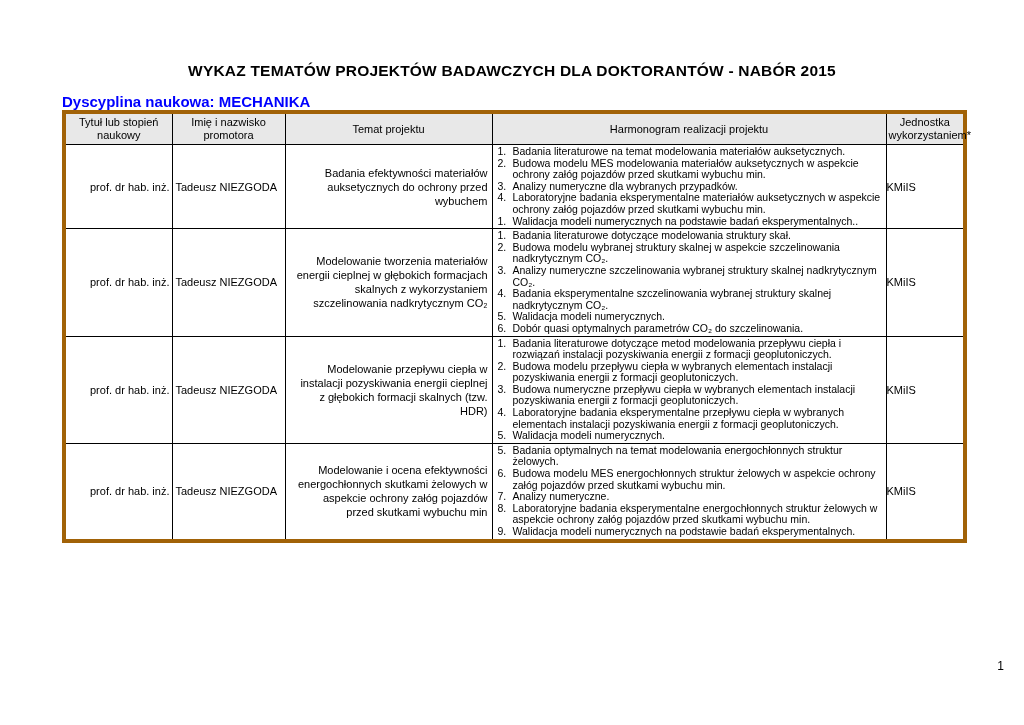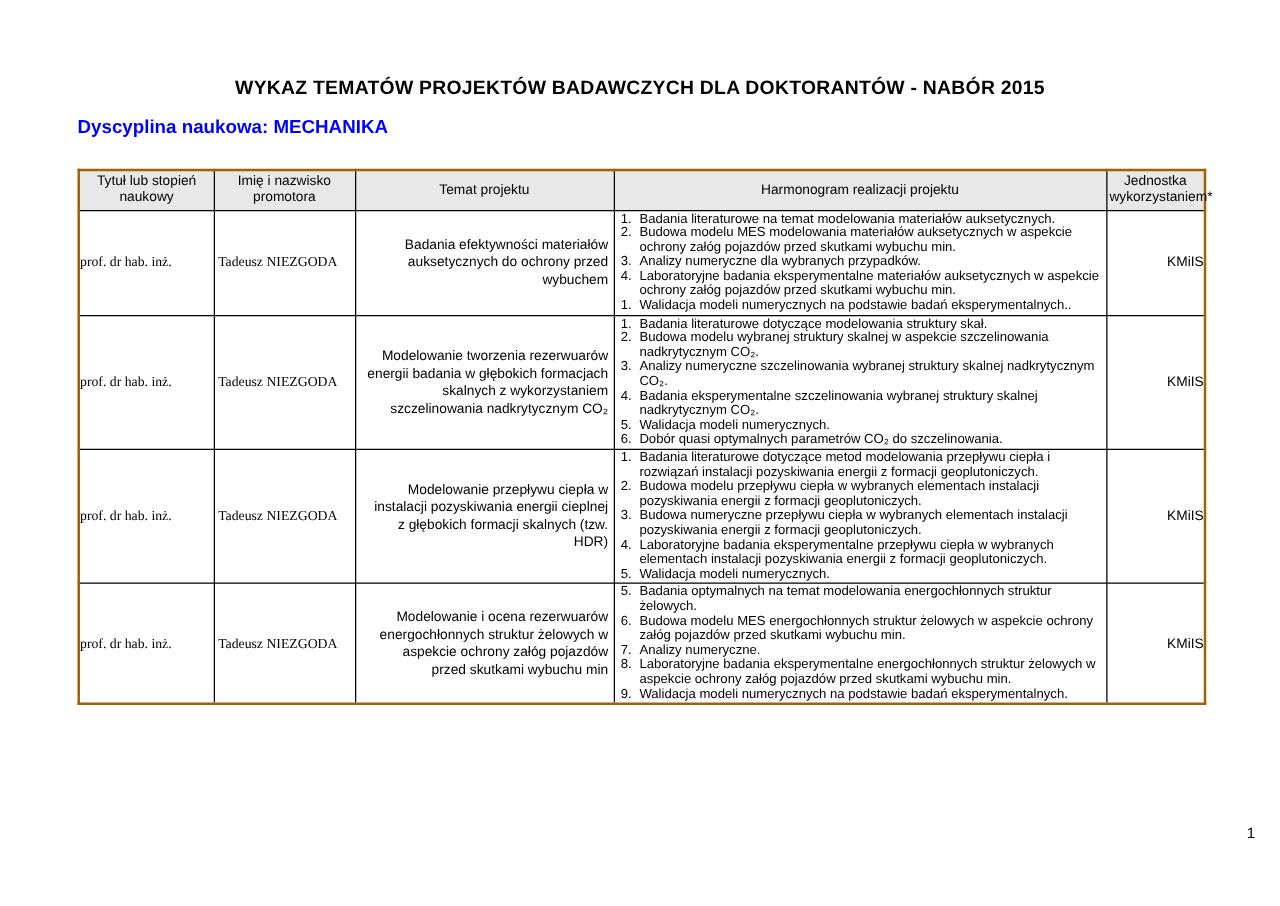--- a/index.html
+++ b/index.html
@@ -11,39 +11,39 @@
   }
   .doc-title {
     margin-top:62px; text-align:center;
     font-size:15.5px; font-weight:bold; letter-spacing:0.2px;
   }
   .section-title {
     margin:13px 0 0 62px;
     font-size:15px; font-weight:bold; color:#0000FF;
   }
   table.projects {
-    position:absolute; left:62px; top:135px;
+    position:absolute; left:62px; top:110px;
     width:901px; border-collapse:collapse; table-layout:fixed;
-    border:2px solid #a16207;
+    border:4px solid #a16207;
   }
   th, td { border:1px solid #000; vertical-align:middle; }
   thead th {
     background:#E8E8E8; font-weight:normal;
     font-size:11px; line-height:13px; text-align:center;
     height:32px; padding:2px;
   }
   tbody tr:nth-child(1){ height:72px; }
   tbody tr:nth-child(2){ height:94px; }
   tbody tr:nth-child(3){ height:102px; }
   tbody tr:nth-child(4){ height:86px; }
-  td.degree  { font-size:11px; text-align:left; padding-right:2px;font-family:Liberation Serif, serif; }
-  td.promoter{ font-size:11px; text-align:left; padding-left:3px;font-family:Liberation Serif, serif; }
+  td.degree  { font-size:11px; text-align:right; padding-right:2px; }
+  td.promoter{ font-size:11px; text-align:left; padding-left:3px; }
   td.topic   { font-size:11px; line-height:14px; text-align:right; padding:2px 4px 2px 9px; }
   td.schedule{ vertical-align:top; padding:1px 2px 1px 0; }
-  td.unit    { font-size:11px; text-align:right;margin-left:32px; }
+  td.unit    { font-size:11px; text-align:left;margin-left:32px; }
   .sched-item{
     display:flex; font-size:10.5px; line-height:11.6px;
     padding-left:5px;
   }
   .sched-item .num { flex:0 0 15px; }
   .sched-item .txt { flex:1; padding-right:2px; }
   .page-number {
     position:absolute; right:20px; top:659px;
     font-size:12px;
   }
@@ -99,21 +99,21 @@
               <span class="txt">Walidacja modeli numerycznych na podstawie badań eksperymentalnych..</span>
             </div>
           </div>
     </td>
     <td class="unit">KMiIS</td>
   </tr>
 
   <tr>
     <td class="degree">prof. dr hab. inż.</td>
     <td class="promoter">Tadeusz NIEZGODA</td>
-    <td class="topic">Modelowanie tworzenia rezerwuarów energii badania w głębokich formacjach skalnych z wykorzystaniem szczelinowania nadkrytycznym CO₂</td>
+    <td class="topic">Modelowanie tworzenia materiałów energii cieplnej w głębokich formacjach skalnych z wykorzystaniem szczelinowania nadkrytycznym CO₂</td>
     <td class="schedule">
       <div>
             <div class="sched-item">
               <span class="num">1.</span>
               <span class="txt">Badania literaturowe dotyczące modelowania struktury skał.</span>
             </div>
             <div class="sched-item">
               <span class="num">2.</span>
               <span class="txt">Budowa modelu wybranej struktury skalnej w aspekcie szczelinowania nadkrytycznym CO₂.</span>
             </div>
@@ -165,21 +165,21 @@
               <span class="txt">Walidacja modeli numerycznych.</span>
             </div>
           </div>
     </td>
     <td class="unit">KMiIS</td>
   </tr>
 
   <tr>
     <td class="degree">prof. dr hab. inż.</td>
     <td class="promoter">Tadeusz NIEZGODA</td>
-    <td class="topic">Modelowanie i ocena rezerwuarów energochłonnych struktur żelowych w aspekcie ochrony załóg pojazdów przed skutkami wybuchu min</td>
+    <td class="topic">Modelowanie i ocena efektywności energochłonnych skutkami żelowych w aspekcie ochrony załóg pojazdów przed skutkami wybuchu min</td>
     <td class="schedule">
       <div>
             <div class="sched-item">
               <span class="num">5.</span>
               <span class="txt">Badania optymalnych na temat modelowania energochłonnych struktur żelowych.</span>
             </div>
             <div class="sched-item">
               <span class="num">6.</span>
               <span class="txt">Budowa modelu MES energochłonnych struktur żelowych w aspekcie ochrony załóg pojazdów przed skutkami wybuchu min.</span>
             </div>

